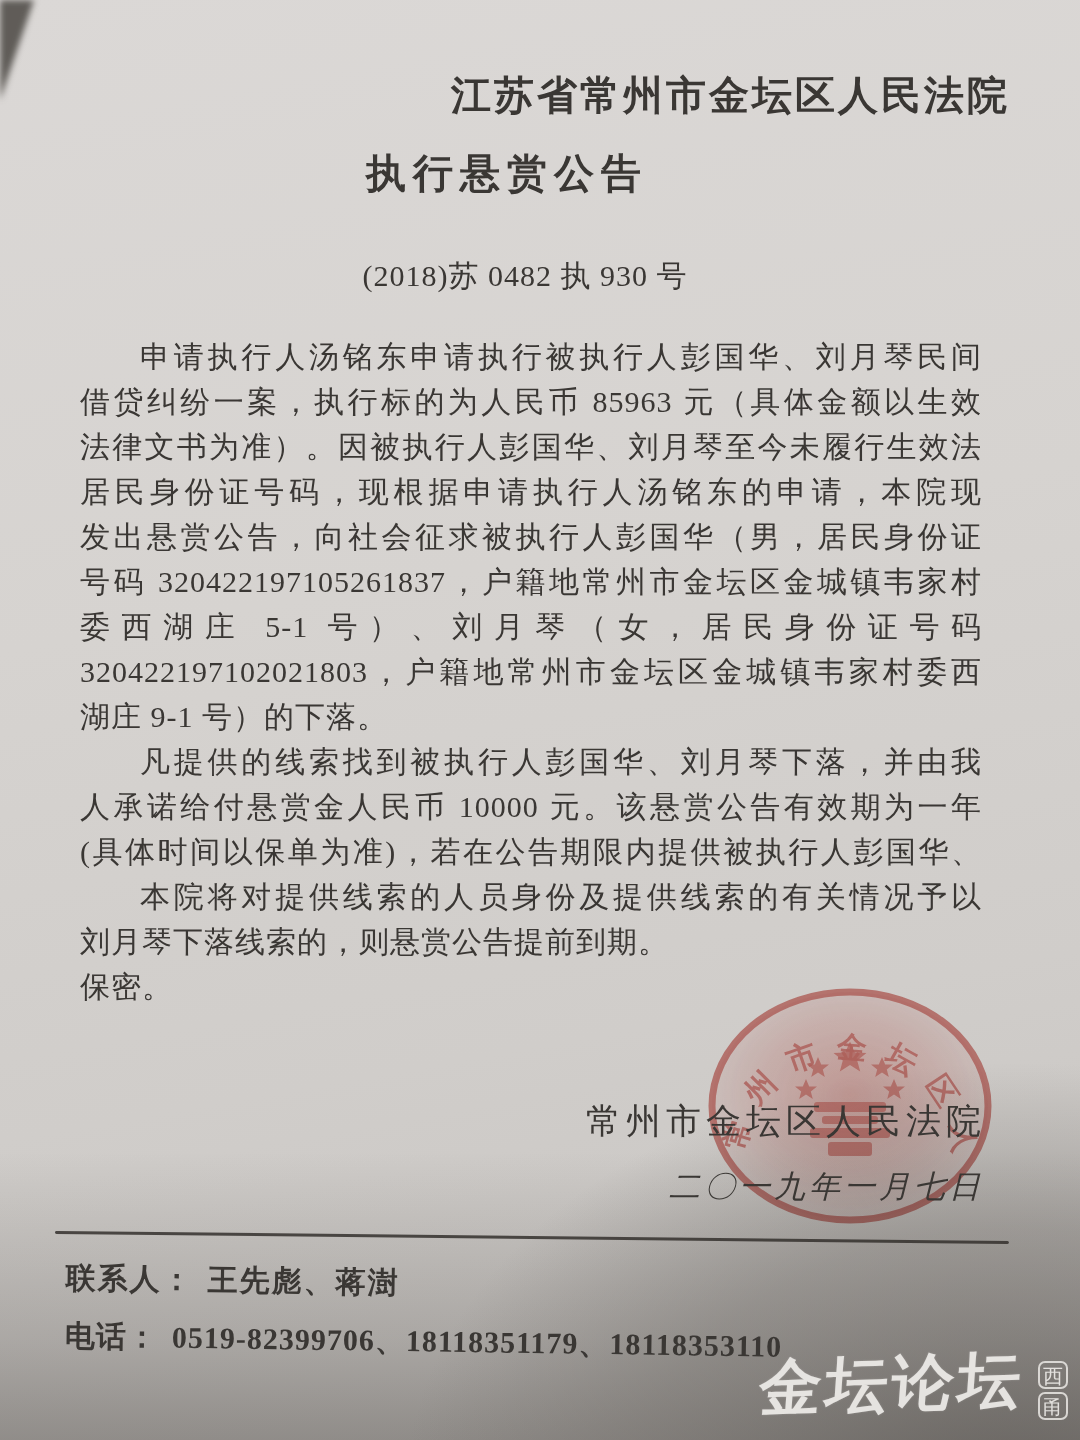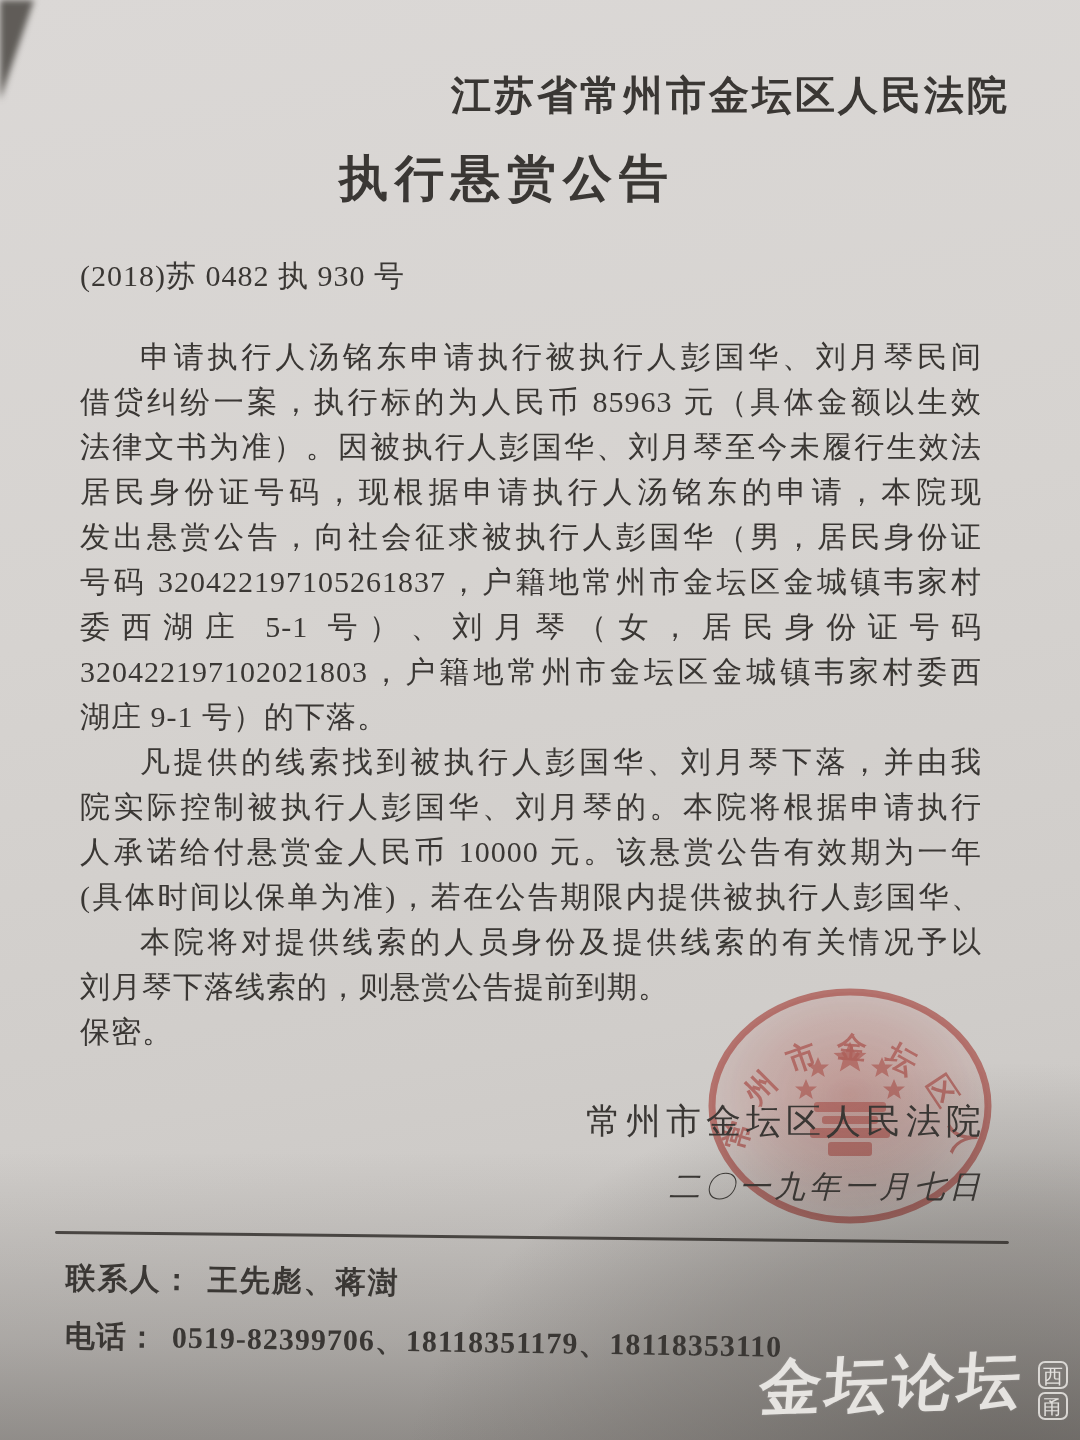--- a/index.html
+++ b/index.html
@@ -27,26 +27,26 @@
     filter:blur(3px);
   }
   
   .court-name{
     position:absolute;top:68px;left:0;width:1010px;
     text-align:right;font-size:40px;font-weight:bold;
     letter-spacing:3px;
   }
   .doc-title{
     position:absolute;top:146px;left:0;width:1014px;
-    text-align:center;font-size:49px;font-weight:bold;
+    text-align:center;font-size:40px;font-weight:bold;
     letter-spacing:7px;
   }
   .case-number{
     position:absolute;top:256px;left:80px;width:890px;
-    text-align:left;font-size:30px;letter-spacing:1px;
+    text-align:center;font-size:30px;letter-spacing:1px;
   }
   
   .body-text{
     position:absolute;top:290px;left:80px;width:902px;
     font-size:30px;line-height:45px;letter-spacing:1px;margin-top:44px;
   }
   .line{
     width:100%;
     text-align:justify;
     text-align-last:justify;
@@ -118,21 +118,20 @@
     <div class="line indent">申请执行人汤铭东申请执行被执行人彭国华、刘月琴民间</div>
     <div class="line">借贷纠纷一案，执行标的为人民币 85963 元（具体金额以生效</div>
     <div class="line">法律文书为准）。因被执行人彭国华、刘月琴至今未履行生效法</div>
     <div class="line">居民身份证号码，现根据申请执行人汤铭东的申请，本院现</div>
     <div class="line">发出悬赏公告，向社会征求被执行人彭国华（男，居民身份证</div>
     <div class="line">号码 320422197105261837，户籍地常州市金坛区金城镇韦家村</div>
     <div class="line">委西湖庄 5-1 号）、刘月琴（女，居民身份证号码</div>
     <div class="line">320422197102021803，户籍地常州市金坛区金城镇韦家村委西</div>
     <div class="line end">湖庄 9-1 号）的下落。</div>
     <div class="line indent">凡提供的线索找到被执行人彭国华、刘月琴下落，并由我</div>
-    <div class="line">院实际控制被执行人彭国华、刘月琴的。本院将根据申请执行</div>
     <div class="line">人承诺给付悬赏金人民币 10000 元。该悬赏公告有效期为一年</div>
     <div class="line">(具体时间以保单为准)，若在公告期限内提供被执行人彭国华、</div>
     <div class="line indent">本院将对提供线索的人员身份及提供线索的有关情况予以</div>
     <div class="line end">刘月琴下落线索的，则悬赏公告提前到期。</div>
     <div class="line end">保密。</div>
   </div>
 
   <svg class="seal" viewBox="0 0 296 246" xmlns="http://www.w3.org/2000/svg">
     <defs>
       <radialGradient id="inkpatch" cx="50%" cy="45%" r="60%">

